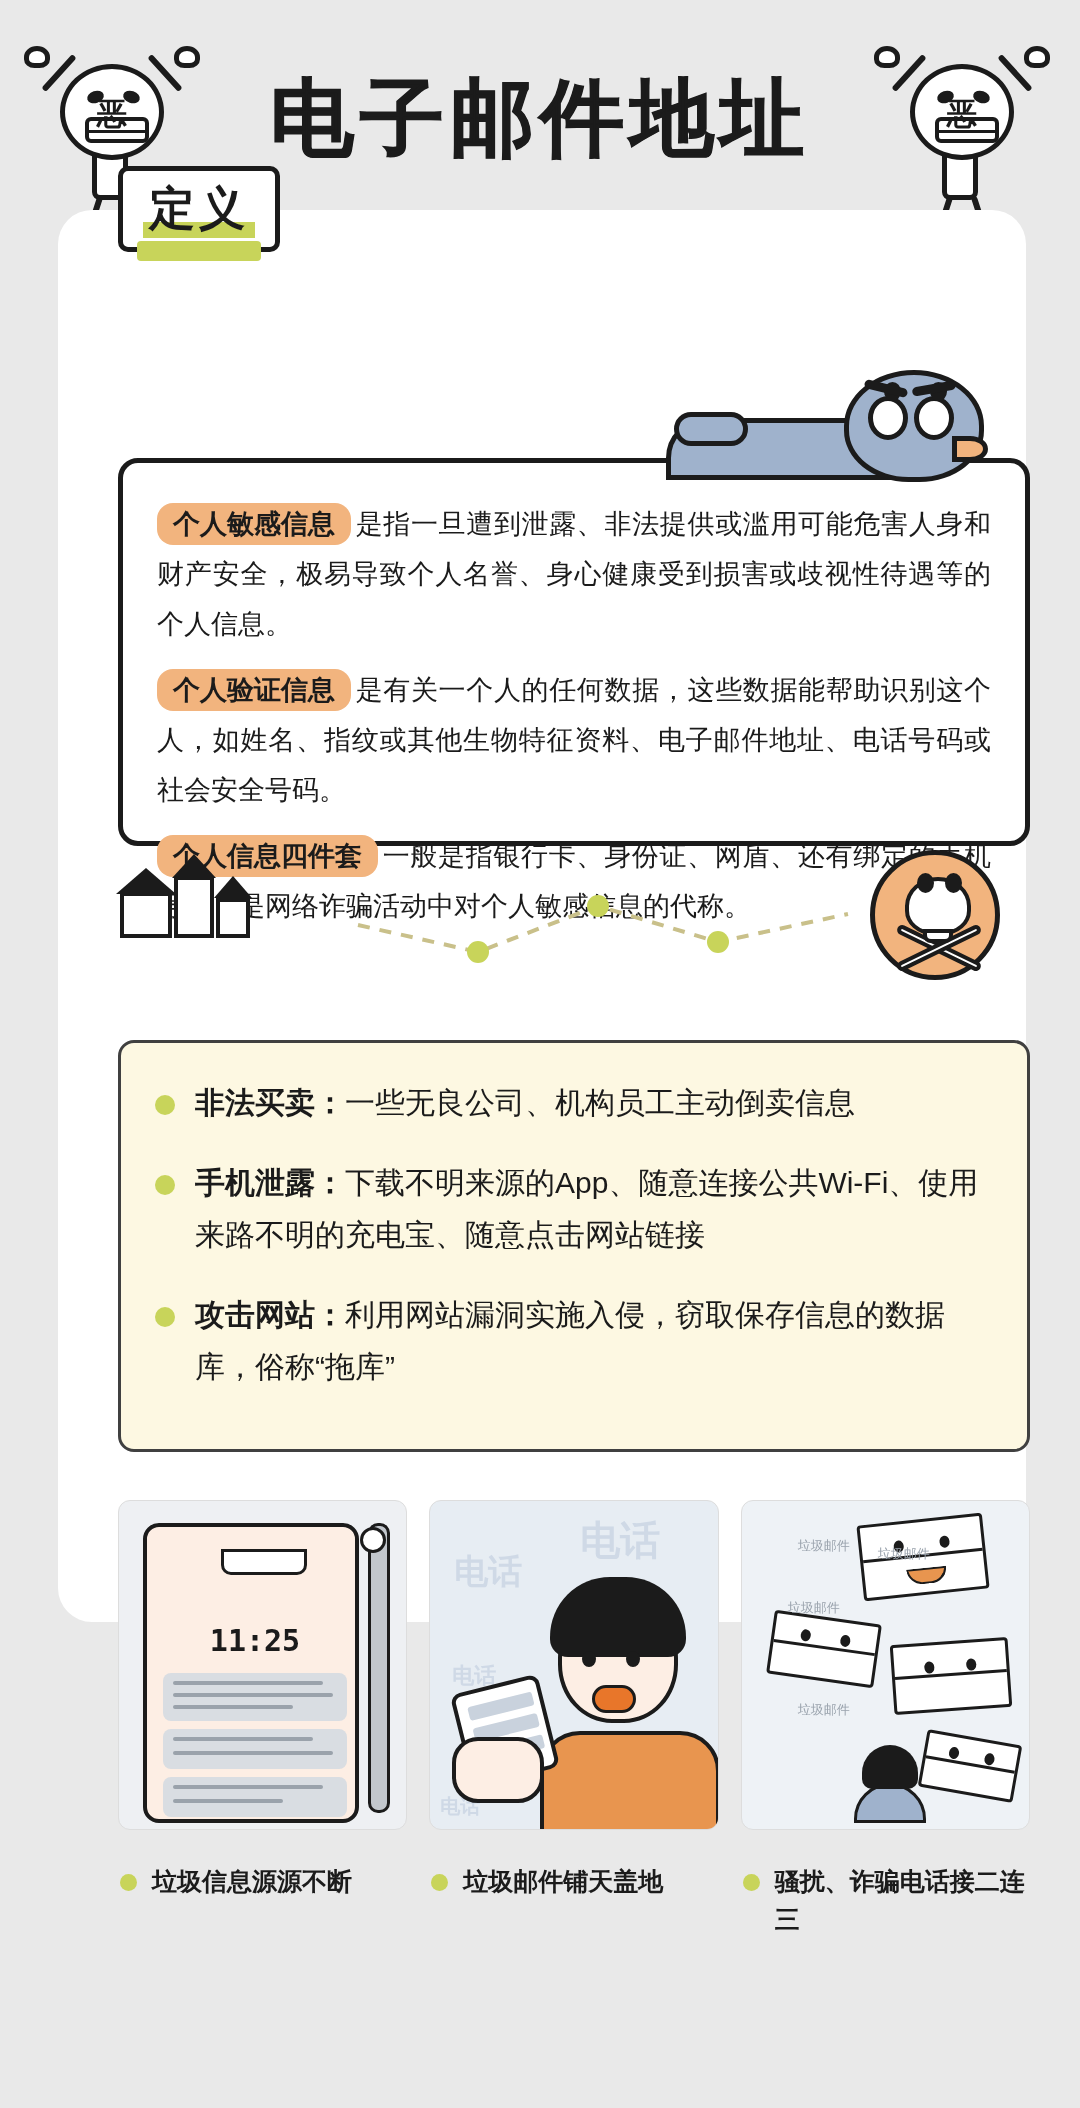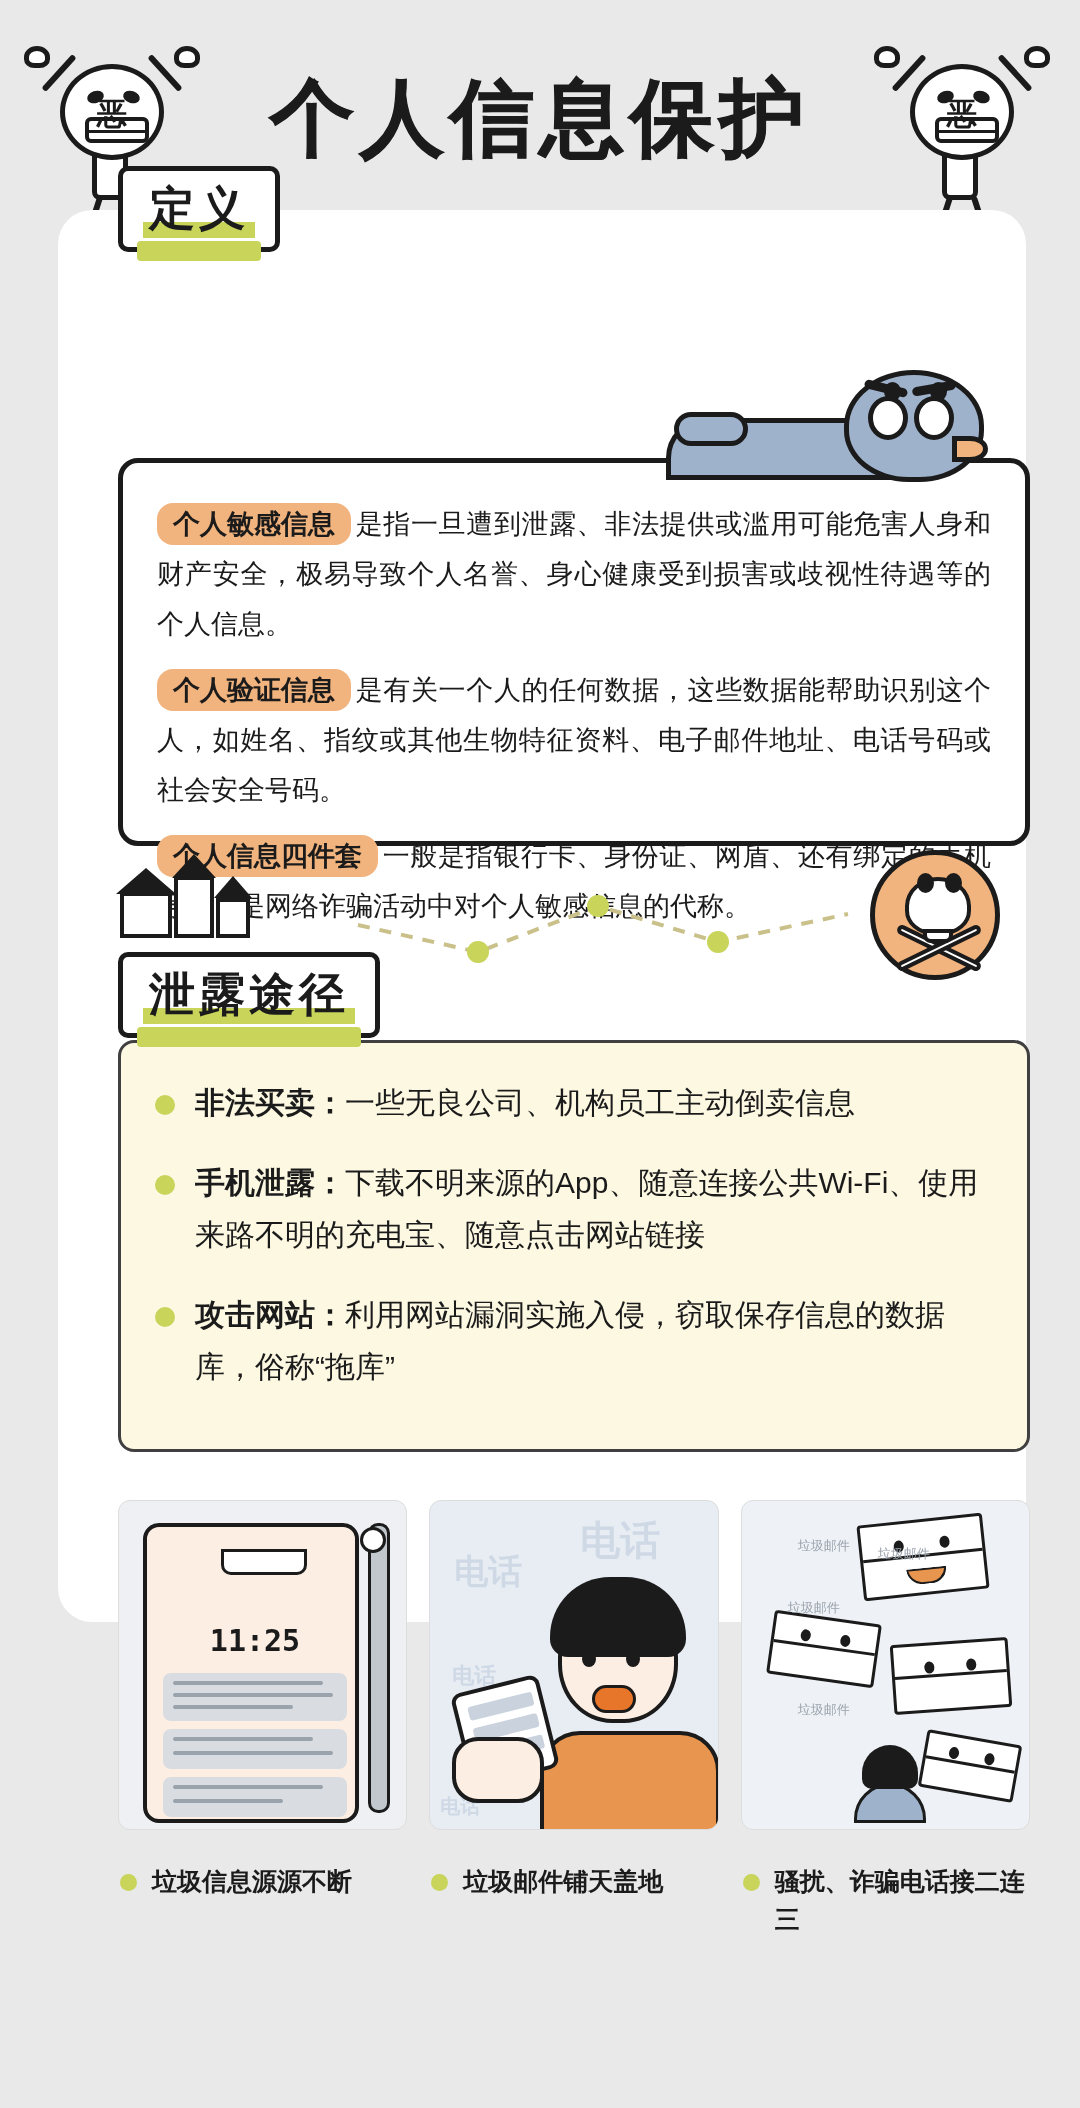--- a/index.html
+++ b/index.html
@@ -626,21 +626,21 @@
       <div class="foot f1"></div>
       <div class="foot f2"></div>
       <div class="head">
         <div class="eye e1"></div>
         <div class="eye e2"></div>
         <div class="mouth"></div>
       </div>
       <div class="guy-label">恶</div>
     </div>
 
-    <div class="main-title">个人信息保护</div>
+    <div class="main-title">电子邮件地址</div>
 
     <div class="guy right">
       <div class="arm a1"></div>
       <div class="arm a2"></div>
       <div class="hand h1"></div>
       <div class="hand h2"></div>
       <div class="body"></div>
       <div class="leg l1"></div>
       <div class="leg l2"></div>
       <div class="foot f1"></div>
@@ -704,24 +704,20 @@
 
     <div class="skull">
       <div class="bone b1"></div>
       <div class="bone b2"></div>
       <div class="sk-head"></div>
       <div class="sk-eye s1"></div>
       <div class="sk-eye s2"></div>
       <div class="sk-jaw"></div>
     </div>
 
-    <div class="tag leak-tag">
-      <span class="tag-underline"></span>
-      <span class="tag-text">泄露途径</span>
-    </div>
 
     <div class="leak-box">
       <div class="leak-item">
         <span class="dot"></span>
         <span class="lbl">非法买卖：</span><span>一些无良公司、机构员工主动倒卖信息</span>
       </div>
       <div class="leak-item">
         <span class="dot"></span>
         <span class="lbl">手机泄露：</span><span>下载不明来源的App、随意连接公共Wi-Fi、使用来路不明的充电宝、随意点击网站链接</span>
       </div>

